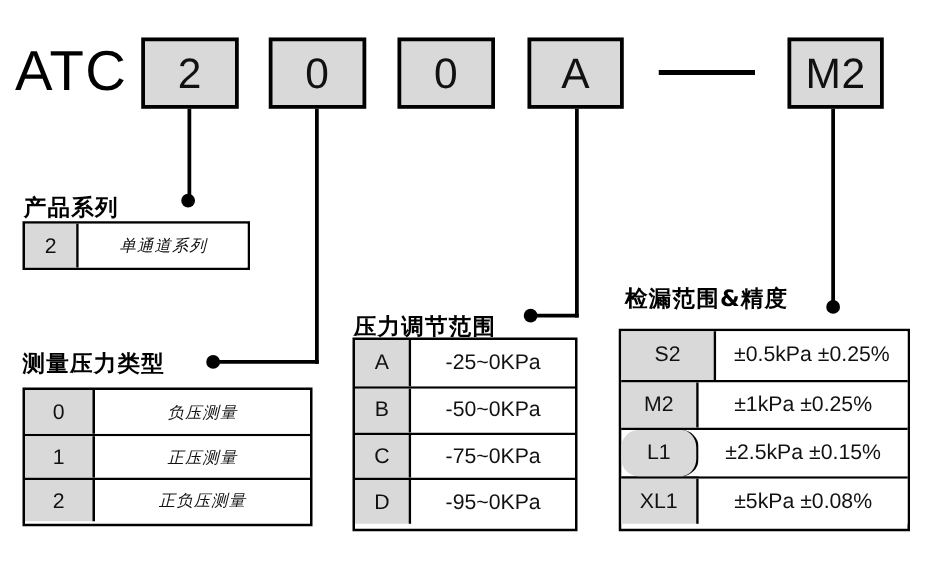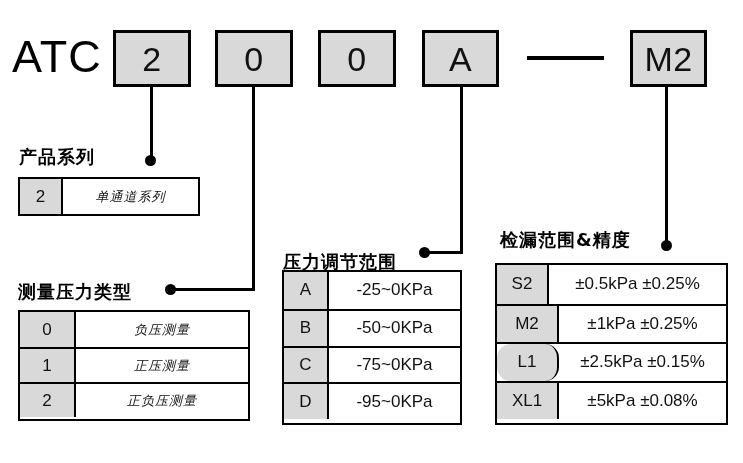--- a/index.html
+++ b/index.html
@@ -139,21 +139,21 @@
   <div class="conn-h" style="left:173px; top:288px; width:82px;"></div>
   <div class="conn-dot" style="left:165px; top:284px;"></div>
 
   <div class="conn-v" style="left:460px; top:87px; height:167px;"></div>
   <div class="conn-h" style="left:428px; top:251px; width:35px;"></div>
   <div class="conn-dot" style="left:419px; top:247px;"></div>
 
   <div class="conn-v" style="left:665px; top:87px; height:158px;"></div>
   <div class="conn-dot" style="left:661px; top:240px;"></div>
 
-  <div class="sec-title" style="left:19px; top:145px;">产品系列</div>
+  <div class="sec-title" style="left:19px; top:155px;">产品系列</div>
 
   <div class="tbl cjk" style="left:18px; top:177px; width:182px; height:39px;">
     <div class="row" style="height:35px;">
       <div class="cell-code" style="width:43px;">2</div>
       <div class="cell-desc">单通道系列</div>
     </div>
   </div>
 
   <div class="sec-title" style="left:18px; top:280px;">测量压力类型</div>
 
@@ -190,21 +190,21 @@
     <div class="row" style="height:36.75px;">
       <div class="cell-code" style="width:45px;">D</div>
       <div class="cell-desc">-95~0KPa</div>
     </div>
   </div>
 
   <div class="sec-title" style="left:500px; top:228px;">检漏范围&amp;精度</div>
 
   <div class="tbl" style="left:495px; top:263px; width:233px; height:162px;">
     <div class="row" style="height:38.5px;">
-      <div class="cell-code" style="width:52px;">S2</div>
+      <div class="cell-code" style="width:76px;">S2</div>
       <div class="cell-desc">±0.5kPa ±0.25%</div>
     </div>
     <div class="row" style="height:38.5px;">
       <div class="cell-code" style="width:62px;">M2</div>
       <div class="cell-desc">±1kPa ±0.25%</div>
     </div>
     <div class="row" style="height:38.5px;">
       <div class="cell-code" style="width:62px;border-radius:14px;">L1</div>
       <div class="cell-desc">±2.5kPa ±0.15%</div>
     </div>

